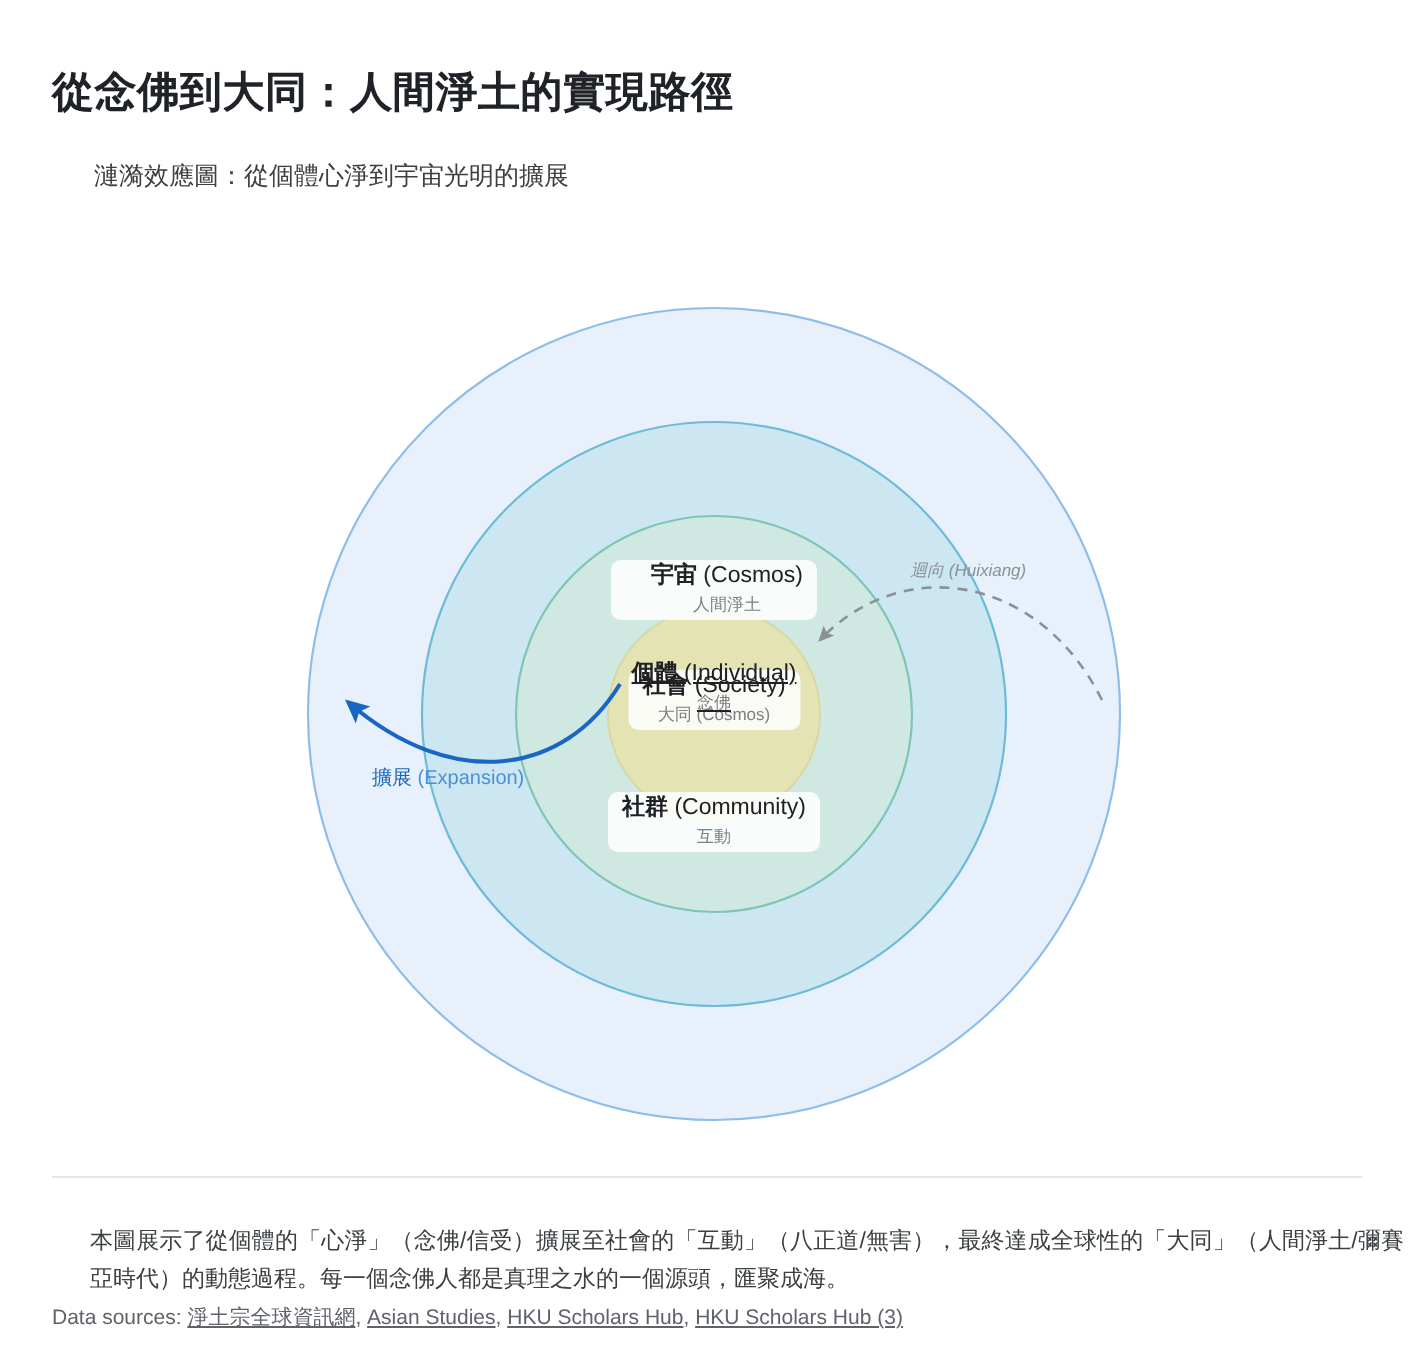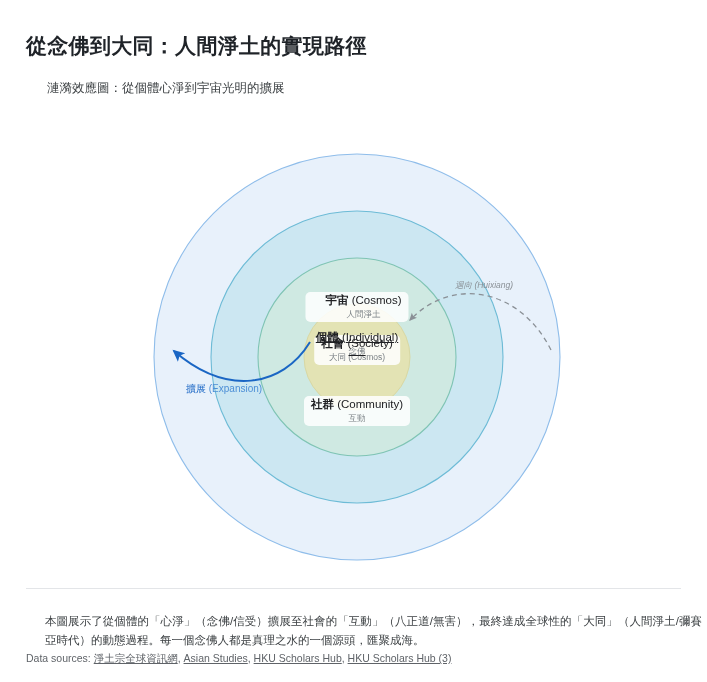--- a/index.html
+++ b/index.html
@@ -169,21 +169,21 @@
         <marker id="arrow-gray" markerWidth="7" markerHeight="7" refX="5" refY="3.2" orient="auto" markerUnits="strokeWidth">
           <path d="M0,0.4 L6,3.2 L0,6 L1.3,3.2 Z" fill="#8a9096"></path>
         </marker>
       </defs>
 
       <path d="M 310,222 C 282,268 226,276 174,231" fill="none" stroke="#1a66c4" stroke-width="2" marker-end="url(#arrow-blue)"></path>
 
       <path d="M 551,230 C 520,168 452,156 410,200" fill="none" stroke="#8a9096" stroke-width="1.3" stroke-dasharray="5,4" marker-end="url(#arrow-gray)"></path>
     </svg>
 
-    <div class="ring-label boxed" style="left:357px; top:172px;padding-left:20px;">
+    <div class="ring-label boxed" style="left:357px; top:160px;padding-left:20px;">
       <span class="lab-main">
         <span>宇宙</span>
         <span class="en">(Cosmos)</span>
       </span>
       <span class="lab-sub">人間淨土</span>
     </div>
 
     <div class="ring-label boxed" style="left:357px; top:215px;">
       <span class="lab-main">
         <span>社會</span>

